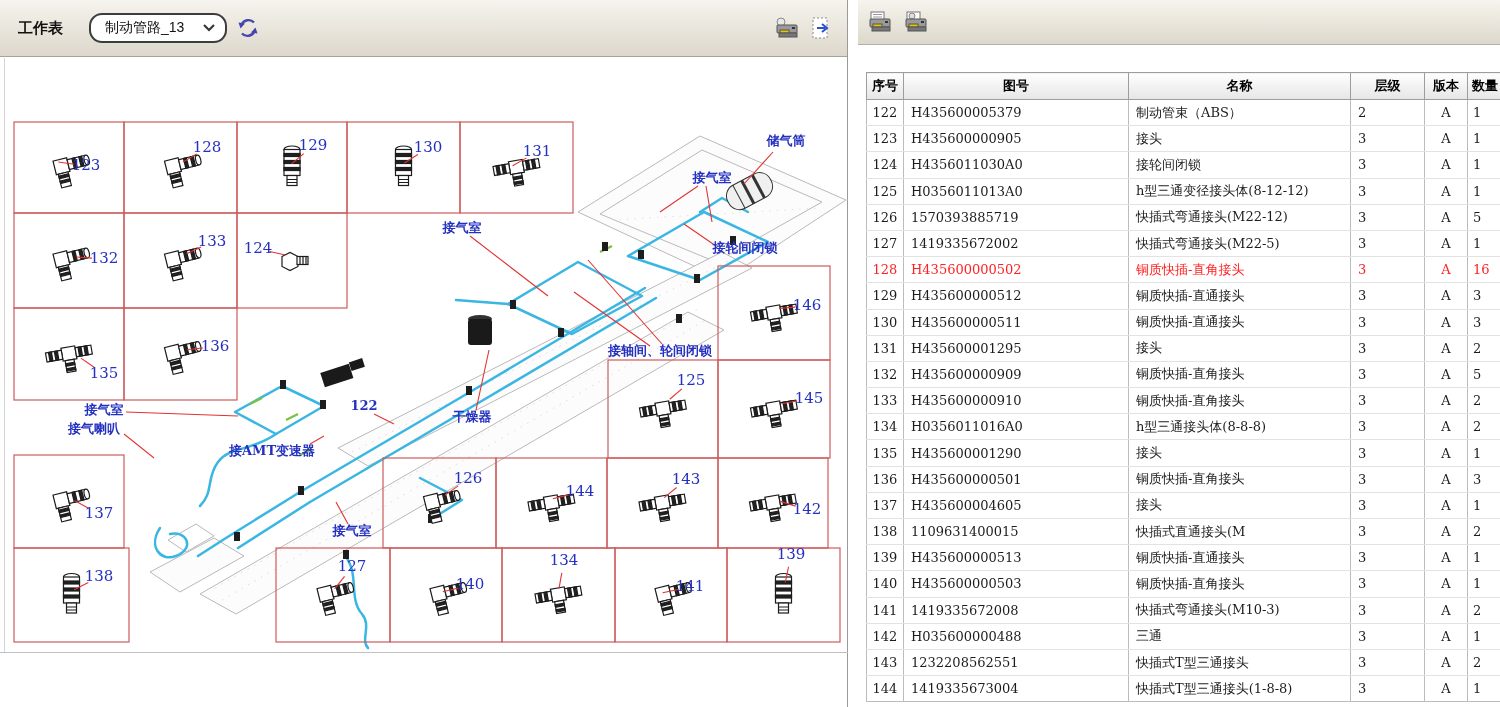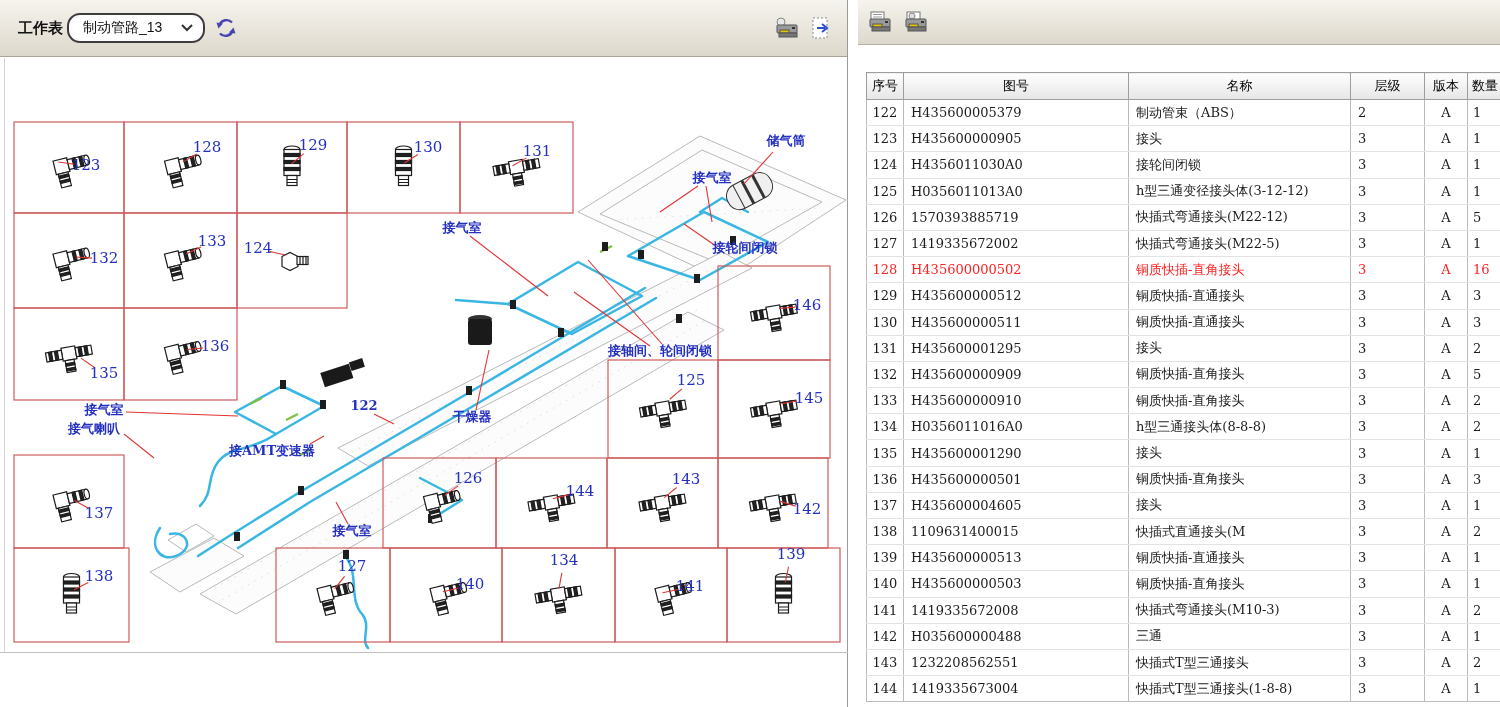--- a/index.html
+++ b/index.html
@@ -5,36 +5,36 @@
   html,body{margin:0;padding:0;background:#fff;}
   #screen{position:relative;width:1500px;height:707px;overflow:hidden;background:#fff;
           font-family:"Liberation Sans",sans-serif;}
   
   #left-panel{position:absolute;left:0;top:0;width:848px;height:707px;background:#fff;
               border-right:1px solid #9a9a9a;box-sizing:border-box;}
   .toolbar{position:absolute;left:0;top:0;right:0;height:57px;
            background:linear-gradient(#f6f4ee,#ddd8cb);border-bottom:1px solid #a8a396;
            display:flex;align-items:center;box-sizing:border-box;}
   .ws-label{font-weight:bold;font-size:15px;color:#111;margin-left:18px;}
-  .ws-select{display:inline-flex;align-items:center;margin-left:4px;background:#fff;
+  .ws-select{display:inline-flex;align-items:center;margin-left:26px;background:#fff;
              border:2px solid #3d3d3d;border-radius:13px;height:26px;padding:0 10px 0 14px;
              font-size:14px;color:#111;cursor:pointer;gap:19px;}
   .icon-btn{display:inline-flex;align-items:center;justify-content:center;cursor:pointer;
             margin-left:10px;}
   .tb-spacer{flex:1;}
   #diagram-svg{position:absolute;left:0;top:0;}
   
   #right-panel{position:absolute;left:858px;top:0;width:642px;height:707px;background:#fff;}
   .toolbar2{position:absolute;left:0;top:0;right:0;height:45px;
             background:linear-gradient(#f6f4ee,#ddd8cb);border-bottom:1px solid #b5b0a4;
             display:flex;align-items:center;box-sizing:border-box;}
   .tablewrap{position:absolute;left:8px;top:72px;width:634px;height:635px;overflow:hidden;}
   table{border-collapse:collapse;table-layout:fixed;width:641px;
         font-family:"DejaVu Serif","Liberation Serif",serif;font-size:13px;}
-  th{font-weight:normal;background:linear-gradient(#fefefe,#e6e6e6);border:1px solid #9d9d9d;
+  th{font-weight:bold;background:linear-gradient(#fefefe,#e6e6e6);border:1px solid #9d9d9d;
      height:26px;text-align:center;color:#000;white-space:nowrap;overflow:hidden;padding:0 2px;margin-left:40px;}
   td{border-left:1px solid #bcbcbc;border-right:1px solid #bcbcbc;border-bottom:1px solid #e2e2e2;
      height:25.2px;padding:0 7px;color:#1c1c1c;white-space:nowrap;overflow:hidden;}
   tbody tr:last-child td{border-bottom:1px solid #bcbcbc;}
   col.c0{width:37px;}col.c1{width:225px;}col.c2{width:222px;}col.c3{width:74px;}
   col.c4{width:43px;}col.c5{width:40px;}
   td.c0{text-align:center;padding:0 2px;}
   td.c4{text-align:center;}
   td.c5{padding:0 5px;}
   th.c5{text-align:left;padding:0 4px;}
@@ -398,21 +398,21 @@
               <td class="c0">124</td>
               <td class="c1">H4356011030A0</td>
               <td class="c2">接轮间闭锁</td>
               <td class="c3">3</td>
               <td class="c4">A</td>
               <td class="c5">1</td>
             </tr>
             <tr>
               <td class="c0">125</td>
               <td class="c1">H0356011013A0</td>
-              <td class="c2">h型三通变径接头体(3-12-12)</td>
+              <td class="c2">h型三通变径接头体(8-12-12)</td>
               <td class="c3">3</td>
               <td class="c4">A</td>
               <td class="c5">1</td>
             </tr>
             <tr>
               <td class="c0">126</td>
               <td class="c1">1570393885719</td>
               <td class="c2">快插式弯通接头(M22-12)</td>
               <td class="c3">3</td>
               <td class="c4">A</td>

